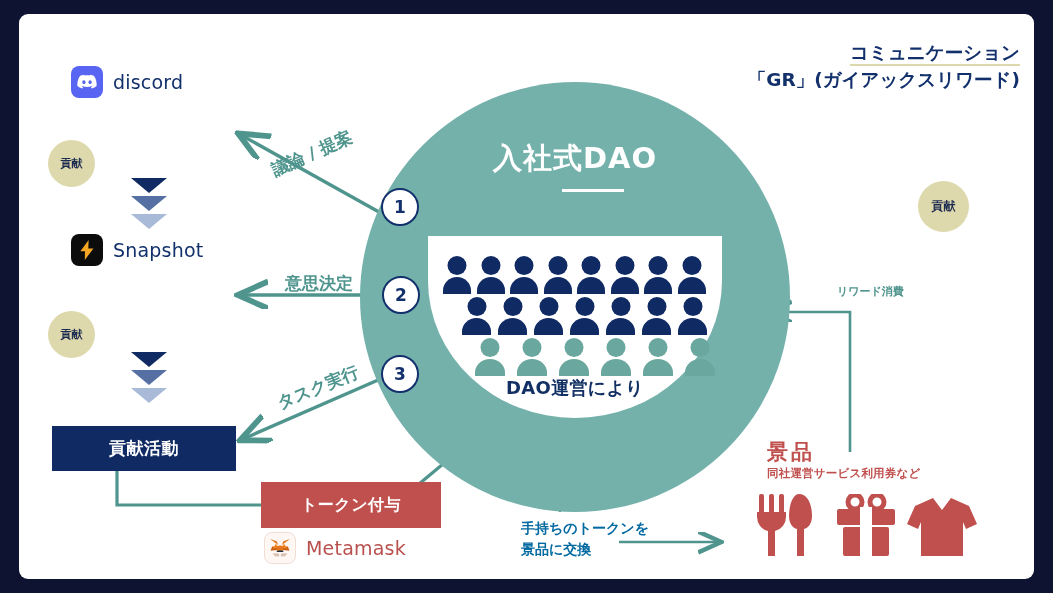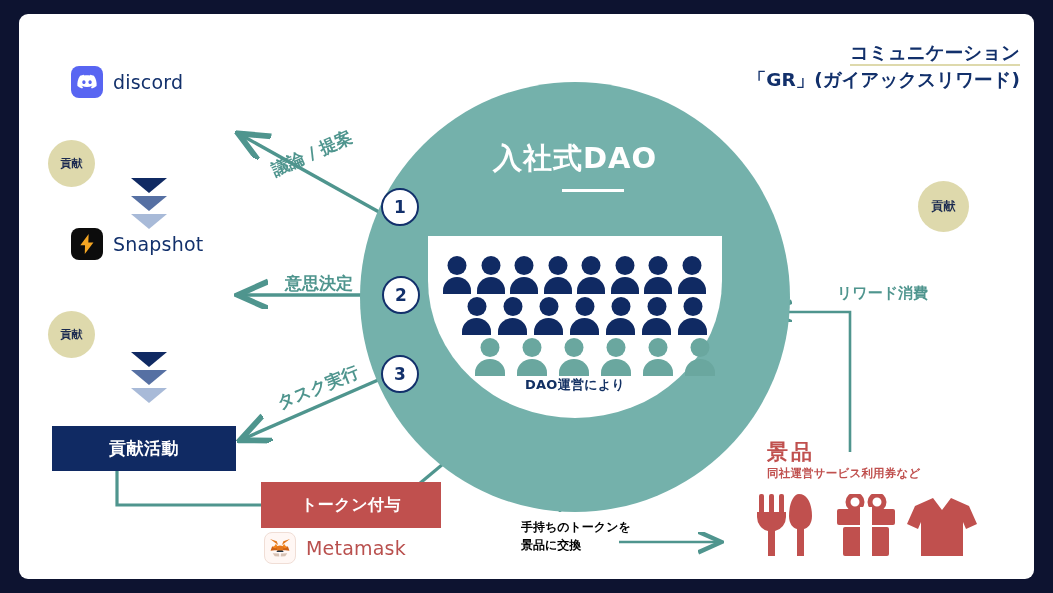--- a/index.html
+++ b/index.html
@@ -46,21 +46,21 @@
     position:absolute; left:50%; transform:translateX(-50%);
     border-radius:50%;
   }
   .person .body{
     position:absolute; bottom:0; left:0;
     border-top-left-radius:60% 95%;
     border-top-right-radius:60% 95%;
   }
   #dao-cap1{
     left:409px; top:362px; width:294px; text-align:center;
-    color:#123063; font-size:13px; font-weight:700; letter-spacing:.3px;
+    color:#123063; font-size:18px; font-weight:700; letter-spacing:.3px;
   }
   #dao-cap2{
     left:409px; top:379px; width:294px; text-align:center;
     color:#5b9d97; font-size:12.5px; font-weight:700; letter-spacing:.3px;
   }
 
   
   .navybox{
     background:#102a63; color:#ffffff;
     display:flex; align-items:center; justify-content:center;
@@ -114,25 +114,25 @@
     border:2.2px solid #12306b; color:#12306b;
     display:flex; align-items:center; justify-content:center;
     font-size:17px; font-weight:700;
   }
 
   #lbl-giron{ left:250px; top:128px; transform:rotate(-24deg);
               font-size:17px; }
   #lbl-ishi{ left:266px; top:258px; font-size:17px; }
   #lbl-task{ left:256px; top:362px; transform:rotate(-22deg);
              font-size:17px; }
-  #lbl-reward{ left:818px; top:270px; font-size:15px; }
+  #lbl-reward{ left:818px; top:270px; font-size:11px; }
 
   #lbl-exchange{
-    left:502px; top:504px; color:#000000; font-weight:700;
-    font-size:12px; line-height:1.5;
+    left:502px; top:504px; color:#0369a1; font-weight:700;
+    font-size:14px; line-height:1.5;
   }
   #lbl-keihin{ left:748px; top:424px; color:#c0504e;
                font-size:21px; font-weight:700; letter-spacing:3px; }
   #lbl-keihin-sub{ left:748px; top:452px; color:#c0504e;
                    font-size:11.5px; font-weight:700; letter-spacing:.2px; }
 
   svg.ov{ position:absolute; left:0; top:0; overflow:visible; }
 </style>
 </head>
 <body>
@@ -285,21 +285,21 @@
     </div>
 
     <div class="abs badge" id="badge1">貢献</div>
 
     <div class="abs" style="left:112px; top:164px;">
       <div class="chev" style="border-top-color:#102a63;"></div>
       <div class="chev" style="border-top-color:#5670a3; margin-top:3px;"></div>
       <div class="chev" style="border-top-color:#a8bad8; margin-top:3px;"></div>
     </div>
 
-    <div class="abs logo-row" style="left:52px; top:214px;">
+    <div class="abs logo-row" style="left:52px; top:220px;">
       <span class="logo-sq" style="background:#0c0c0c;">
         <svg width="14" height="20" viewBox="0 0 12 18">
           <path fill="#f5a623" d="M7.5 0 0 10.2h4.2L4 18l7.8-10.4H7.2z"></path>
         </svg>
       </span>
       <span class="logo-txt" style="color:#12306b;">Snapshot</span>
     </div>
 
     <div class="abs badge" id="badge2">貢献</div>
 

